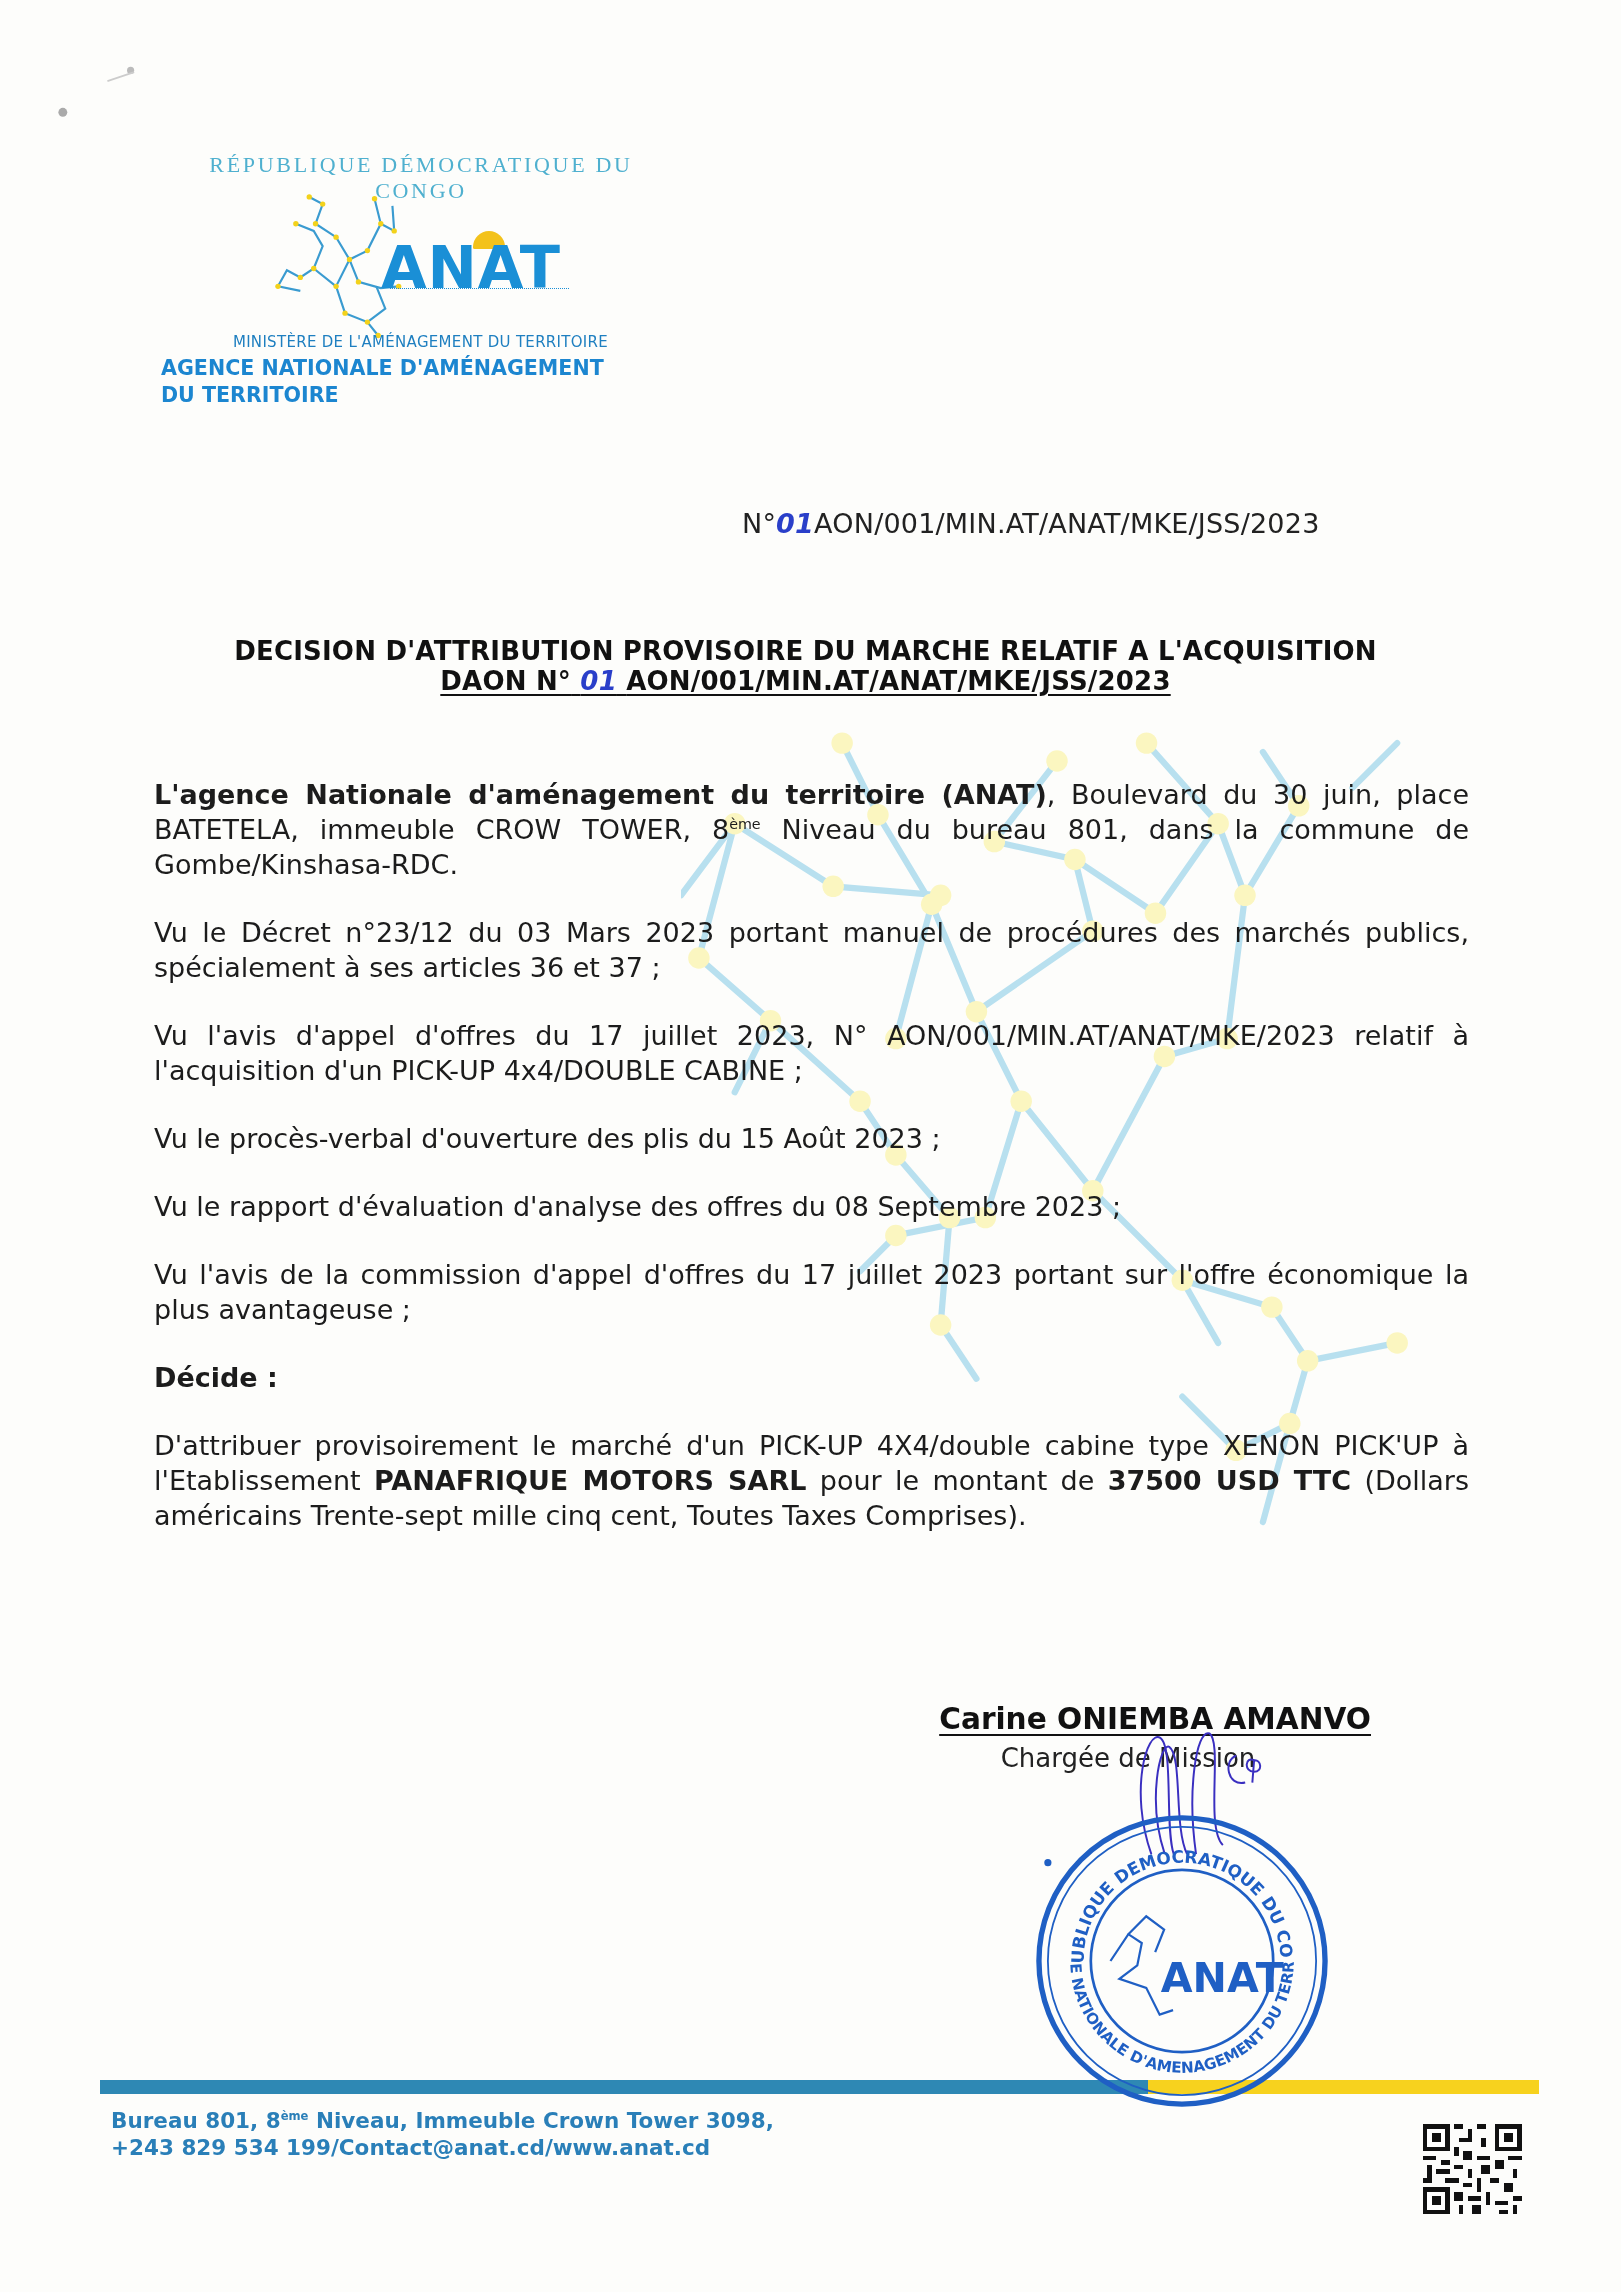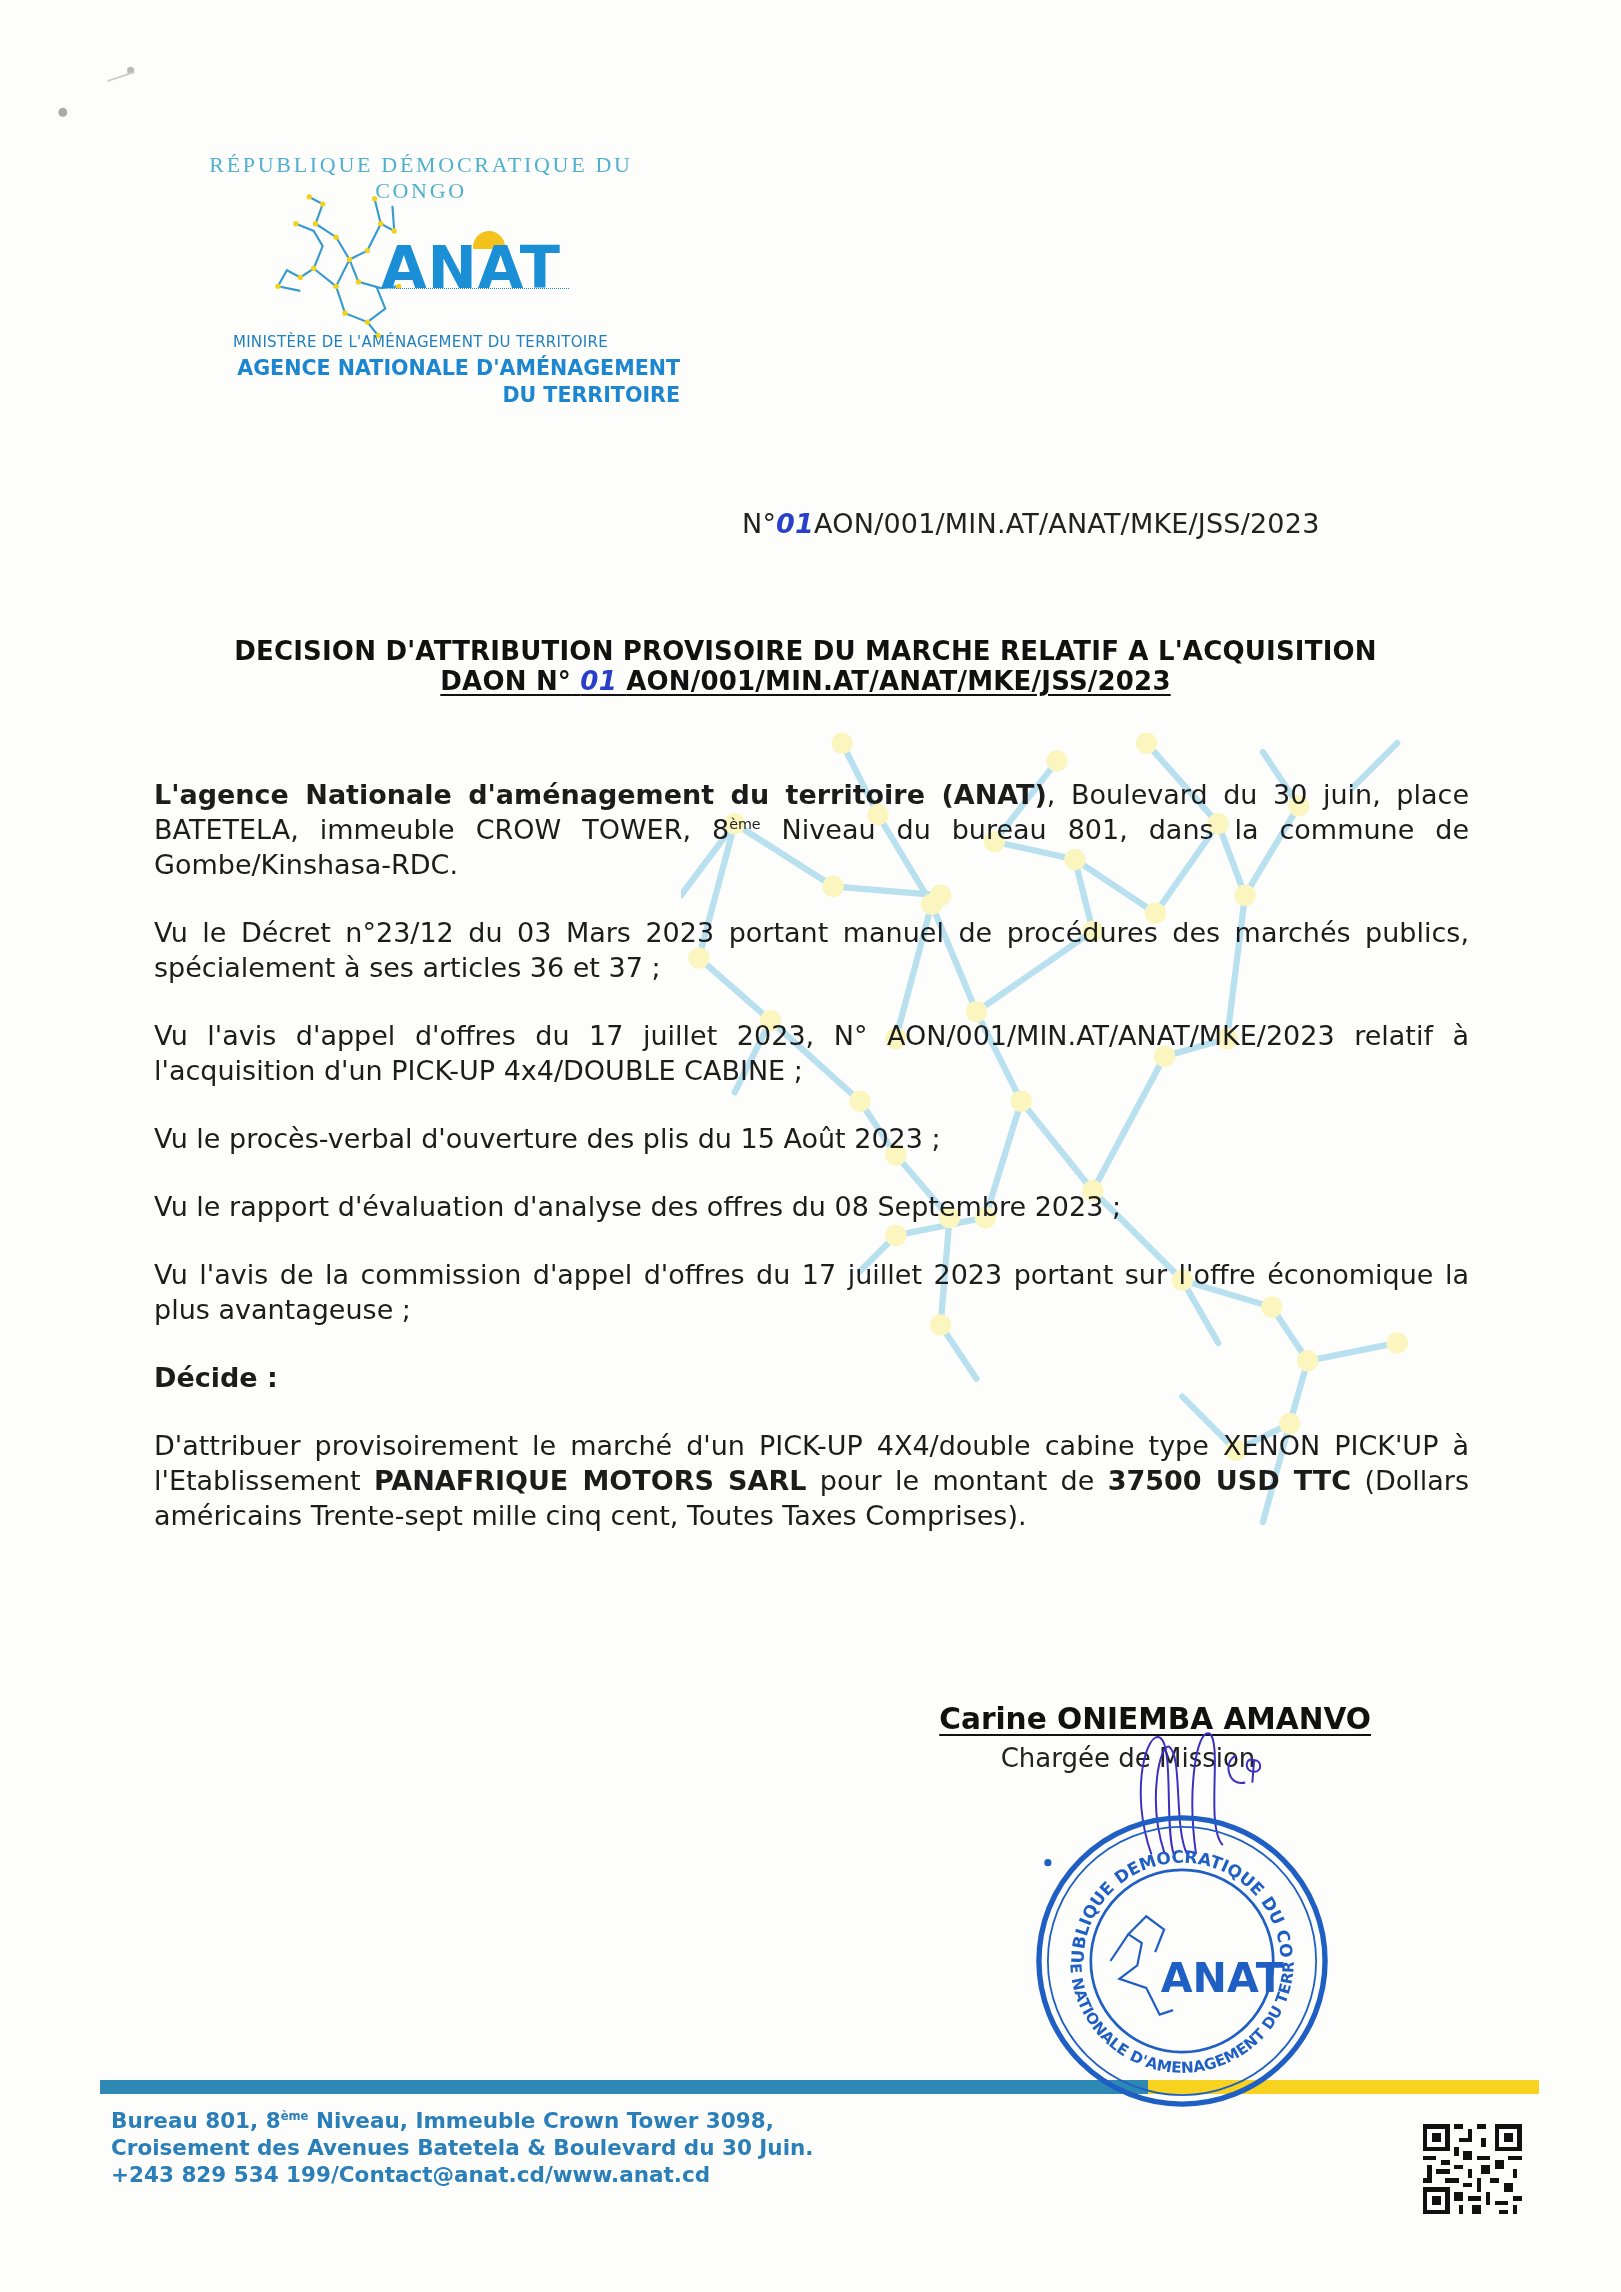--- a/index.html
+++ b/index.html
@@ -33,21 +33,21 @@
     }
     #logo-tagline {
       left: 390px; top: 288px; width: 179px; height: 2.7px;
       border-top: 1.8px dotted #1a8fd6;
     }
     #header-ministry {
       left: 161px; top: 333px; width: 519px; text-align: center;
       font-size: 15px; color: #1e7fc0; letter-spacing: 0.3px;
     }
     #header-agency {
-      left: 161px; top: 355px; width: 519px; text-align: right;
+      left: 161px; top: 355px; width: 519px; text-align: left;
       font-size: 20.6px; font-weight: bold; color: #1c86d0; line-height: 27px;
     }
 
     
     #reference {
       left: 742px; top: 508px;
       font-size: 27px; color: #222;
       letter-spacing: 0.2px;
     }
     .hand { color: #2a3fc9; font-weight: bold; font-style: italic; font-family: "DejaVu Sans", sans-serif; margin-top: 40px; }
@@ -270,21 +270,20 @@
     <polyline points="110,140 130,120 150,135 140,160"></polyline>
   </g>
   <text x="215" y="205" font-family="DejaVu Sans, sans-serif" font-weight="bold" font-size="46" fill="#1f5fc4" text-anchor="middle">ANAT</text>
   <circle cx="20" cy="60" r="4" fill="#1f5fc4"></circle>
 </svg>
 
 <div id="footer-bar-blue" class="abs"></div>
 <div id="footer-bar-yellow" class="abs"></div>
 <div id="footer-address" class="abs">
   <div><span>Bureau 801, 8</span><sup>ème</sup><span> Niveau, Immeuble Crown Tower 3098,</span></div>
-  <div>Croisement des Avenues Batetela &amp; Boulevard du 30 Juin.</div>
   <div>+243 829 534 199/Contact@anat.cd/www.anat.cd</div>
 </div>
 
 <svg id="qr-code" class="abs" viewBox="0 0 22 20" shape-rendering="crispEdges">
   <g fill="#111">
     <rect x="0" y="0" width="6" height="6"></rect>
       <rect x="1" y="1" width="4" height="4" fill="#fff"></rect>
       <rect x="2" y="2" width="2" height="2"></rect>
     <rect x="16" y="0" width="6" height="6"></rect>
       <rect x="17" y="1" width="4" height="4" fill="#fff"></rect>

